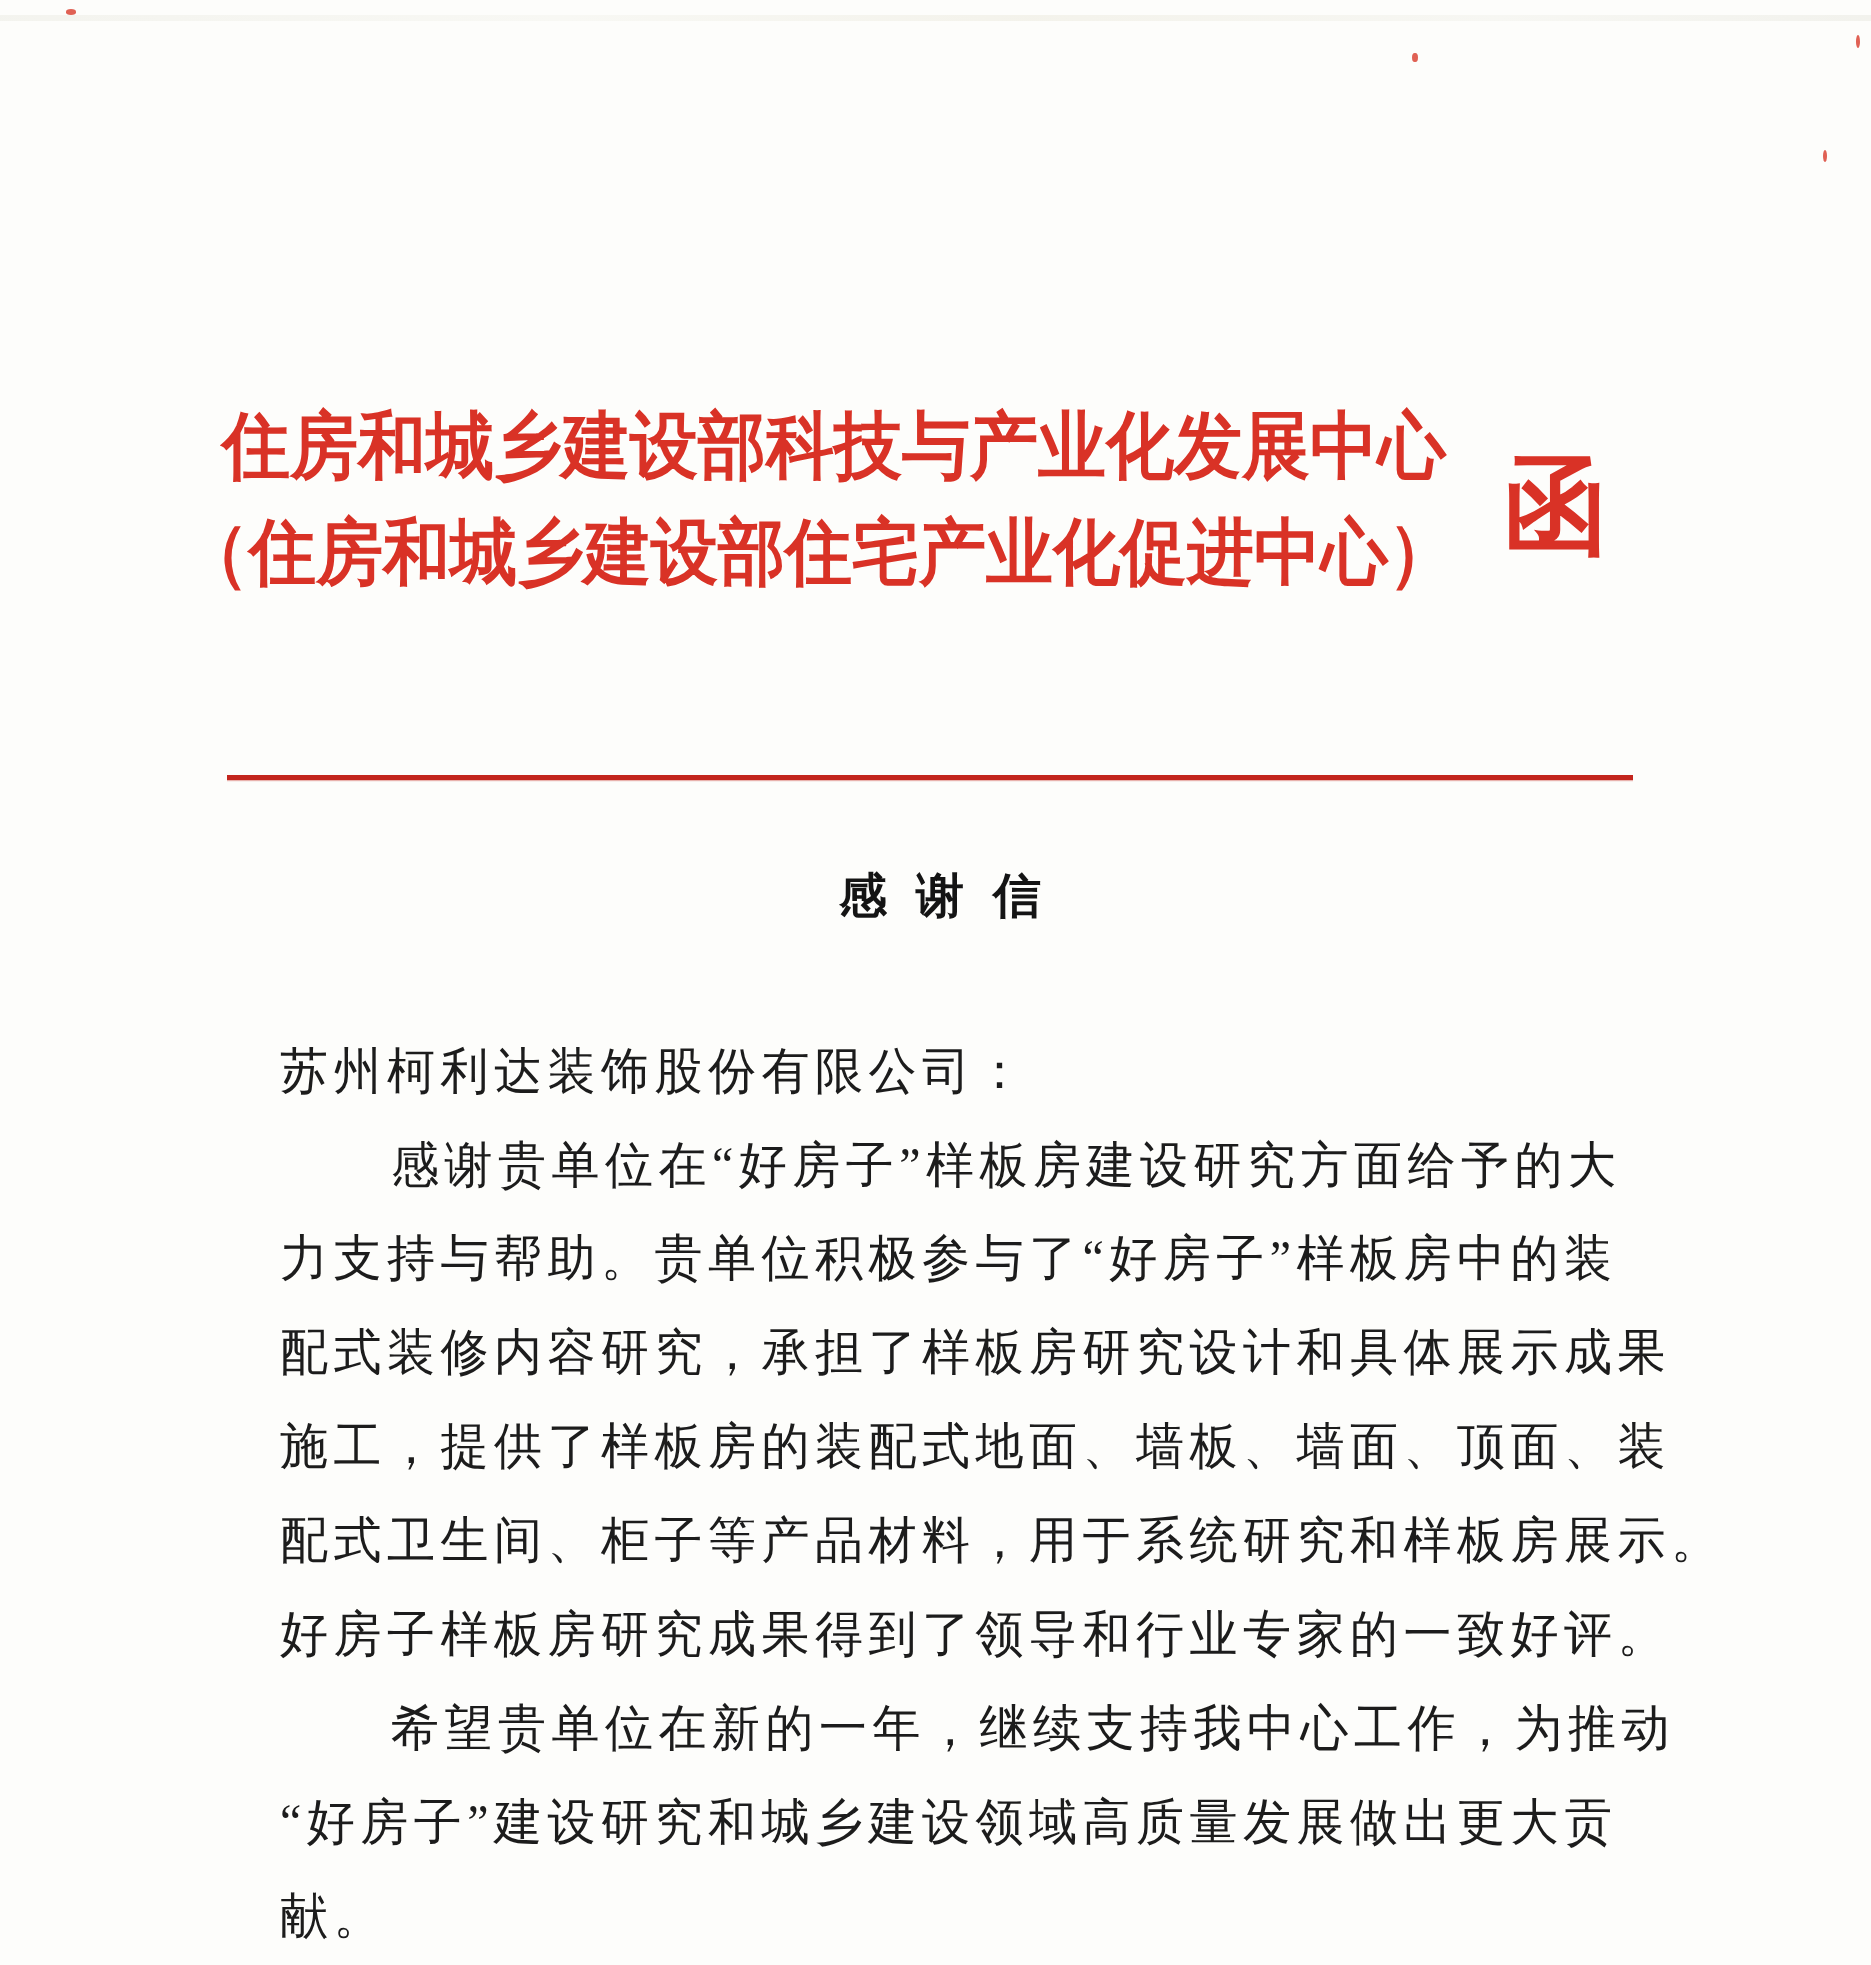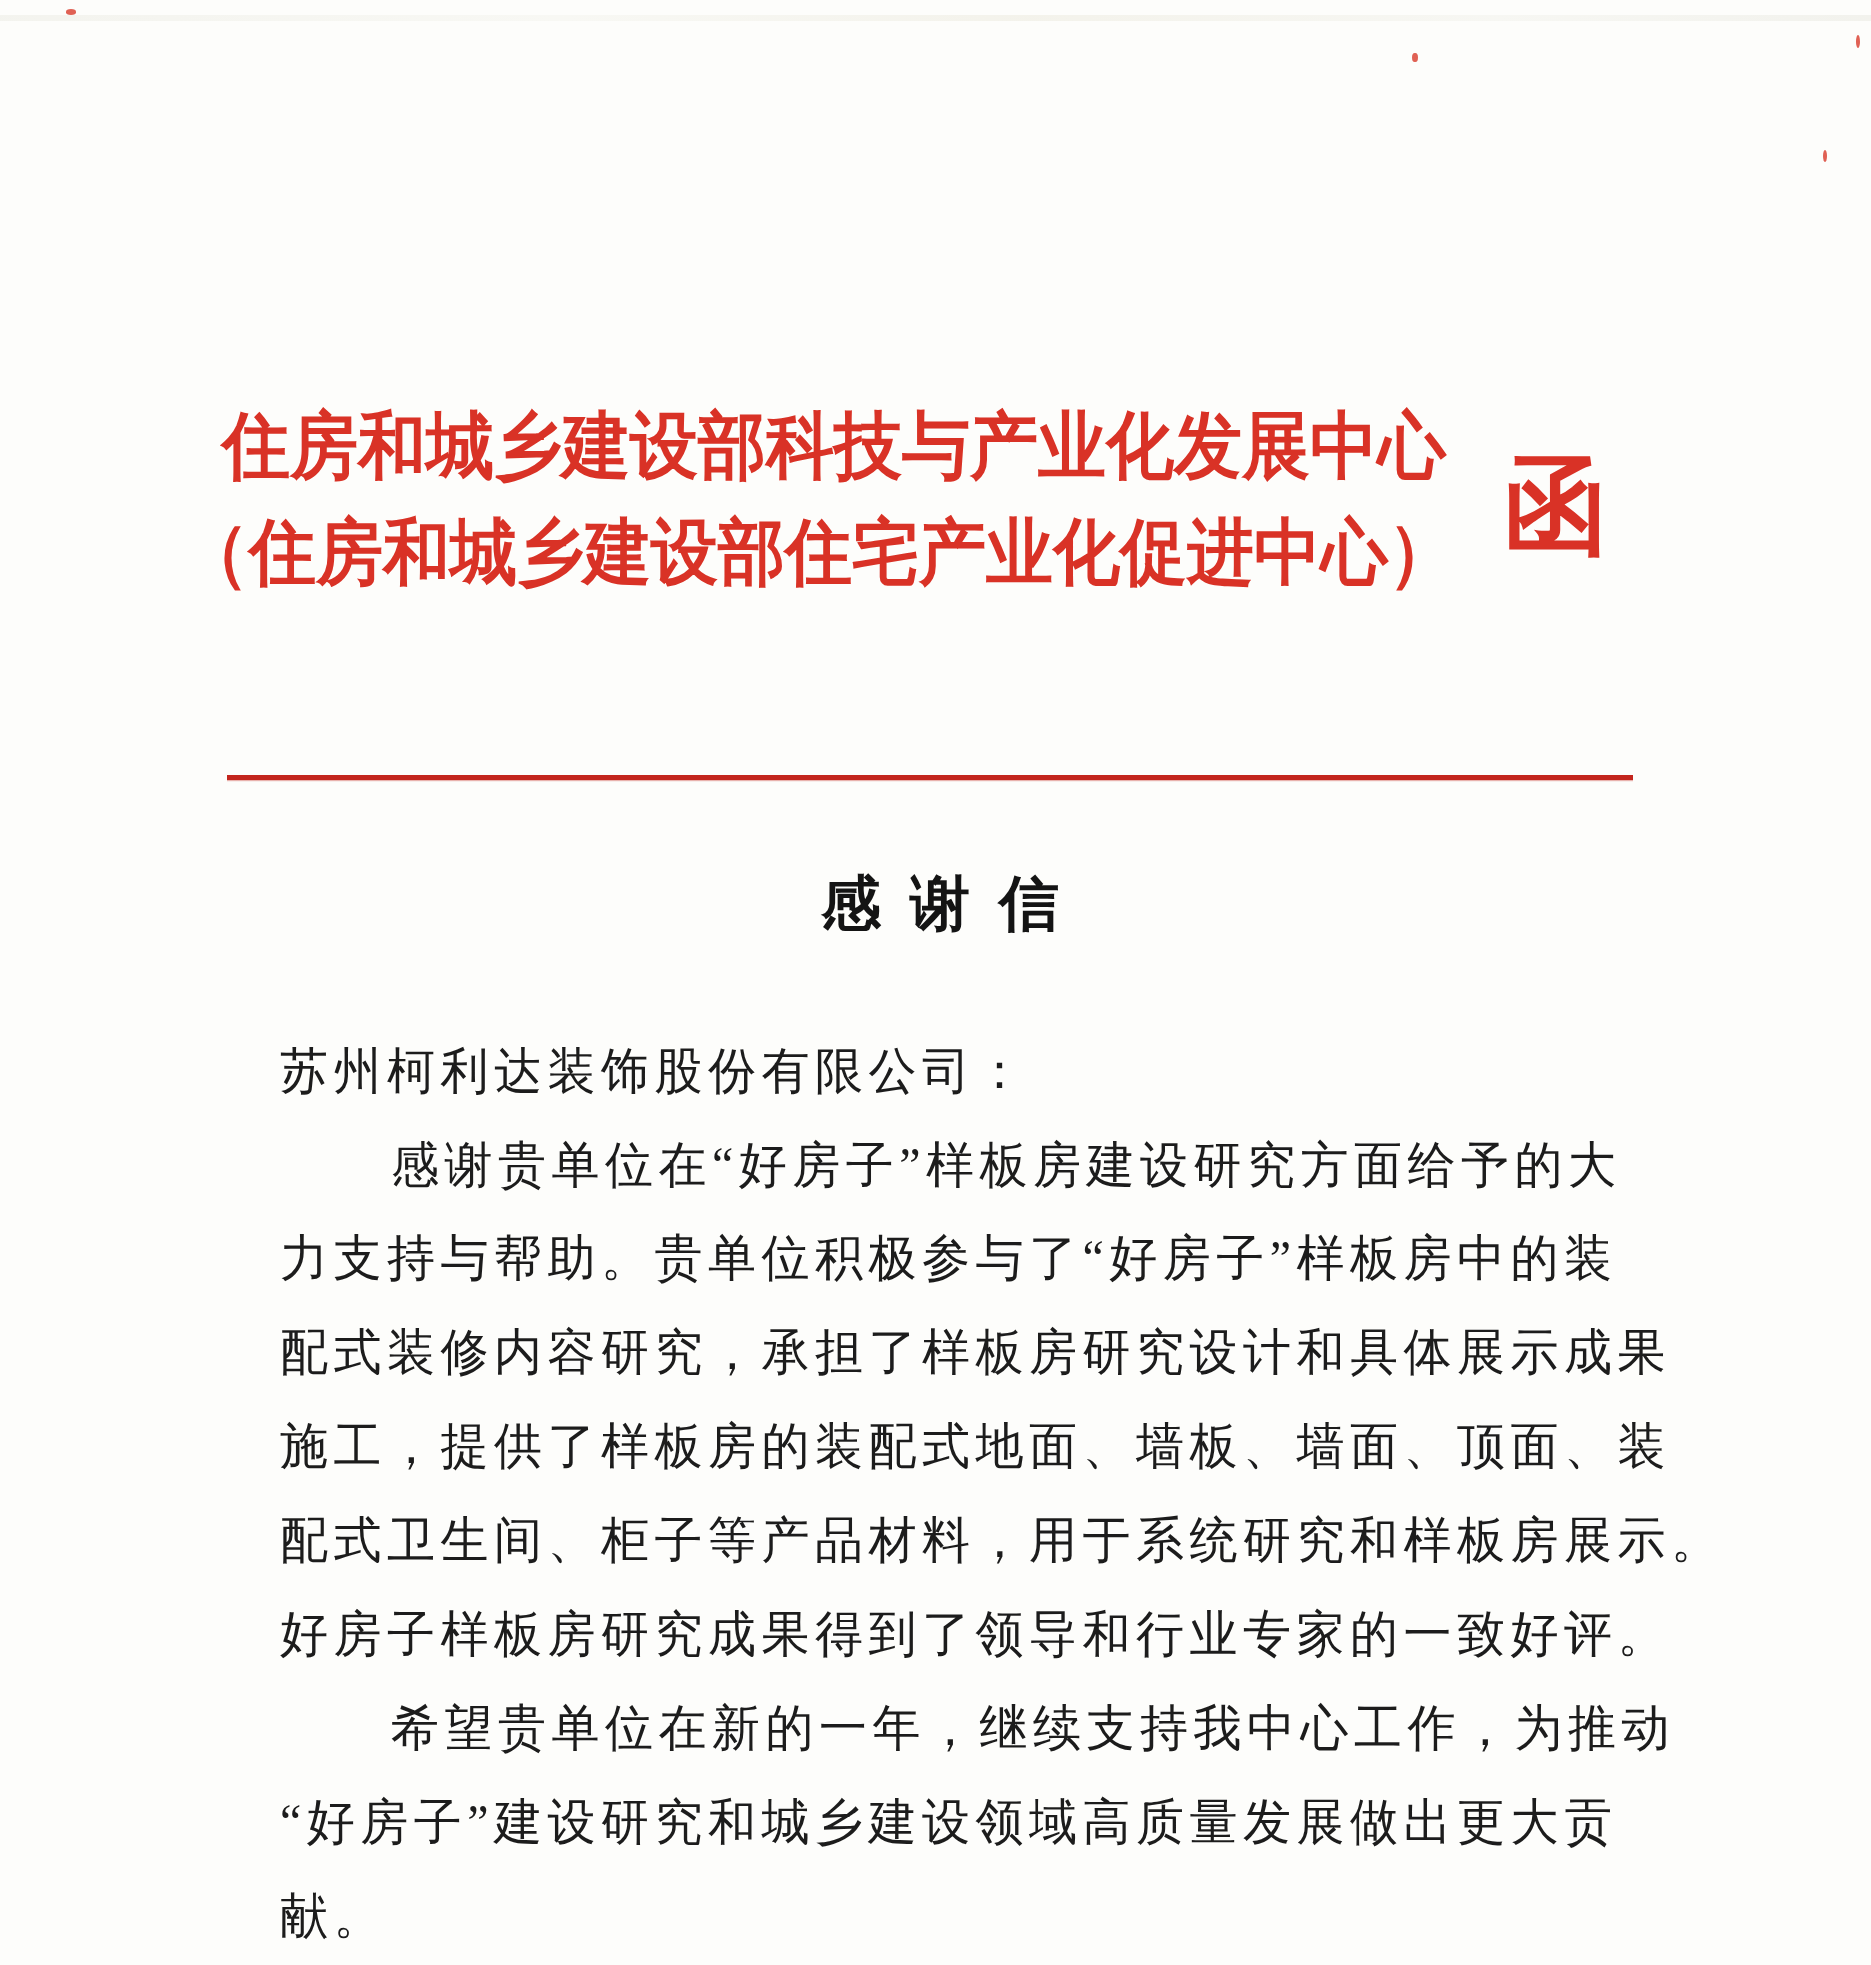--- a/index.html
+++ b/index.html
@@ -36,21 +36,21 @@
   }
   .red-rule{
     position:absolute;left:227px;top:775px;width:1406px;height:4.7px;
     background:#c3251d;
     box-shadow:0 1.2px 0 rgba(195,37,29,.35);
   }
   .letter-title{
     position:absolute;left:0;top:864px;width:100%;
     text-align:center;padding-left:38px;box-sizing:border-box;
     font-family:"Liberation Sans","DejaVu Sans",sans-serif;
-    font-weight:700;font-size:60px;color:#141414;
+    font-weight:700;font-size:48px;color:#141414;
     letter-spacing:29px;white-space:nowrap;
   }
   .body-line{
     position:absolute;
     font-size:48px;color:#1c1c1c;
     letter-spacing:5.5px;white-space:nowrap;
     transform:scaleY(1.04);transform-origin:top left;
   }
   .body-line.flush{left:280px;}
   .body-line.indent{left:391px;}

